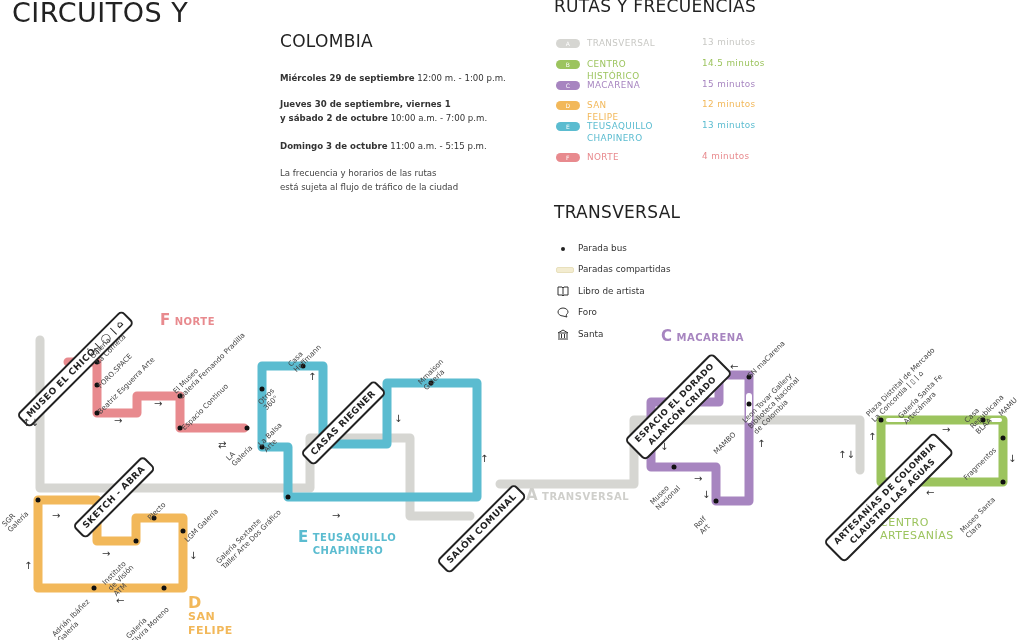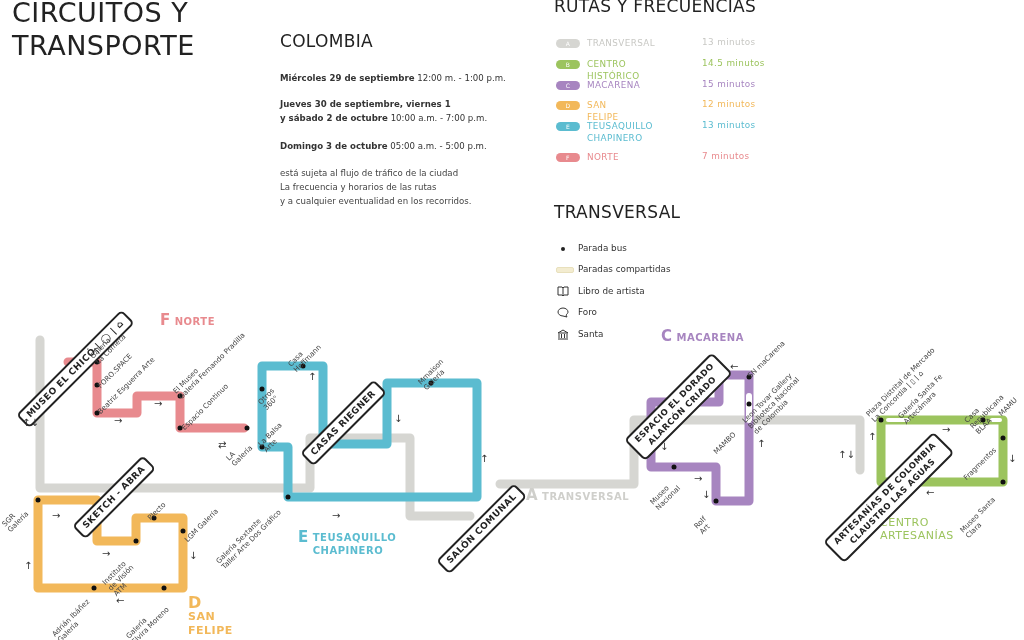--- a/index.html
+++ b/index.html
@@ -21,39 +21,37 @@
   .stop-label{position:absolute;font-size:7.2px;color:#444;white-space:nowrap;transform-origin:0 100%;line-height:8px;}
   .venue{position:absolute;border:2px solid #222;border-radius:5px;background:#fff;font-size:9px;font-weight:bold;letter-spacing:0.5px;padding:2px 6px;white-space:nowrap;transform-origin:0 0;line-height:11px;text-align:center;}
   .route-label{position:absolute;font-weight:bold;letter-spacing:0.5px;}
   .arrow{position:absolute;font-size:10px;color:#333;line-height:10px;}
 </style>
 </head>
 <body>
 
 <div class="abs main-title">
   <div>CIRCUITOS Y</div>
-  <div>TRANSPORTE</div>
 </div>
 
 <div class="abs section-title" style="left:280px;top:31px;">COLOMBIA</div>
 
 <div class="abs sched" style="top:71px;">
   <b>Miércoles 29 de septiembre</b><span> 12:00 m. - 1:00 p.m.</span>
 </div>
 <div class="abs sched" style="top:97px;">
   <b>Jueves 30 de septiembre, viernes 1</b><br>
   <b>y sábado 2 de octubre</b><span> 10:00 a.m. - 7:00 p.m.</span>
 </div>
 <div class="abs sched" style="top:139px;">
-  <b>Domingo 3 de octubre</b><span> 05:00 a.m. - 5:00 p.m.</span>
+  <b>Domingo 3 de octubre</b><span> 11:00 a.m. - 5:15 p.m.</span>
 </div>
 <div class="abs note">
+  <div>La frecuencia y horarios de las rutas</div>
   <div>está sujeta al flujo de tráfico de la ciudad</div>
-  <div>La frecuencia y horarios de las rutas</div>
-  <div>y a cualquier eventualidad en los recorridos.</div>
 </div>
 
 <div class="abs section-title" style="left:554px;top:-4px;">RUTAS Y FRECUENCIAS</div>
 
 <div class="route-row" style="top:37px;color:#c8c8c4;">
   <span class="pill" style="background:#d6d6d2;">A</span>
   <span class="rname">TRANSVERSAL</span>
   <span class="rfreq">13 minutos</span>
 </div>
 <div class="route-row" style="top:58px;color:#9cc45e;">
@@ -72,21 +70,21 @@
   <span class="rfreq">12 minutos</span>
 </div>
 <div class="route-row" style="top:120px;color:#5bbcd0;height:26px;">
   <span class="pill" style="background:#5bbcd0;">E</span>
   <span class="rname"><span>TEUSAQUILLO</span><br><span>CHAPINERO</span></span>
   <span class="rfreq">13 minutos</span>
 </div>
 <div class="route-row" style="top:151px;color:#e88a8e;">
   <span class="pill" style="background:#e88a8e;">F</span>
   <span class="rname">NORTE</span>
-  <span class="rfreq">7 minutos</span>
+  <span class="rfreq">4 minutos</span>
 </div>
 
 <div class="abs section-title" style="left:554px;top:202px;">TRANSVERSAL</div>
 <div class="conv-row" style="top:243px;">
   <span class="ico"><span style="display:inline-block;width:4px;height:4px;border-radius:2px;background:#222;vertical-align:middle;"></span></span>
   <span class="lbl">Parada bus</span>
 </div>
 <div class="conv-row" style="top:264px;">
   <span class="ico"><span style="display:inline-block;width:16px;height:4px;border-radius:2px;background:#f3ecd0;border:1px solid #e8e0bc;vertical-align:middle;"></span></span>
   <span class="lbl">Paradas compartidas</span>

